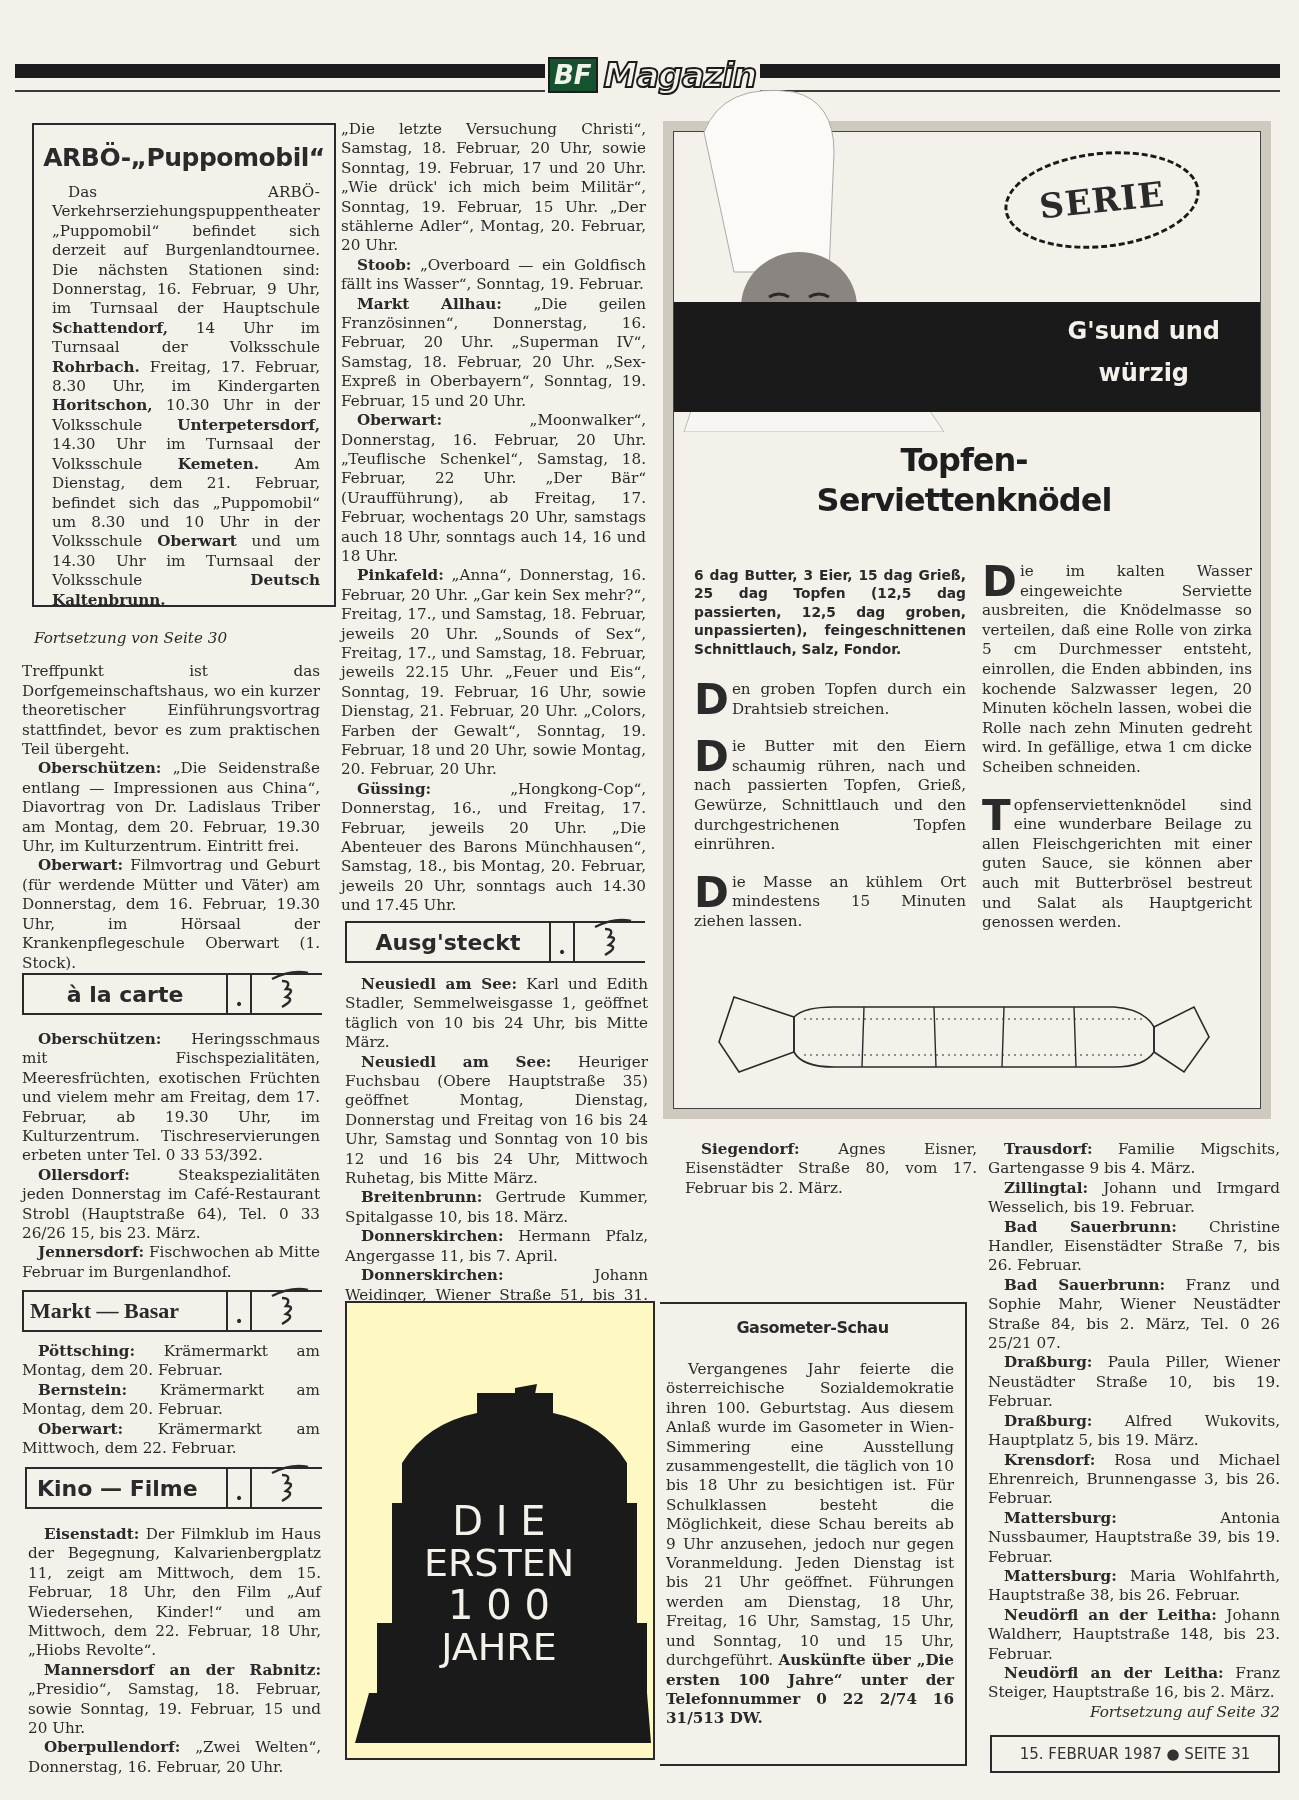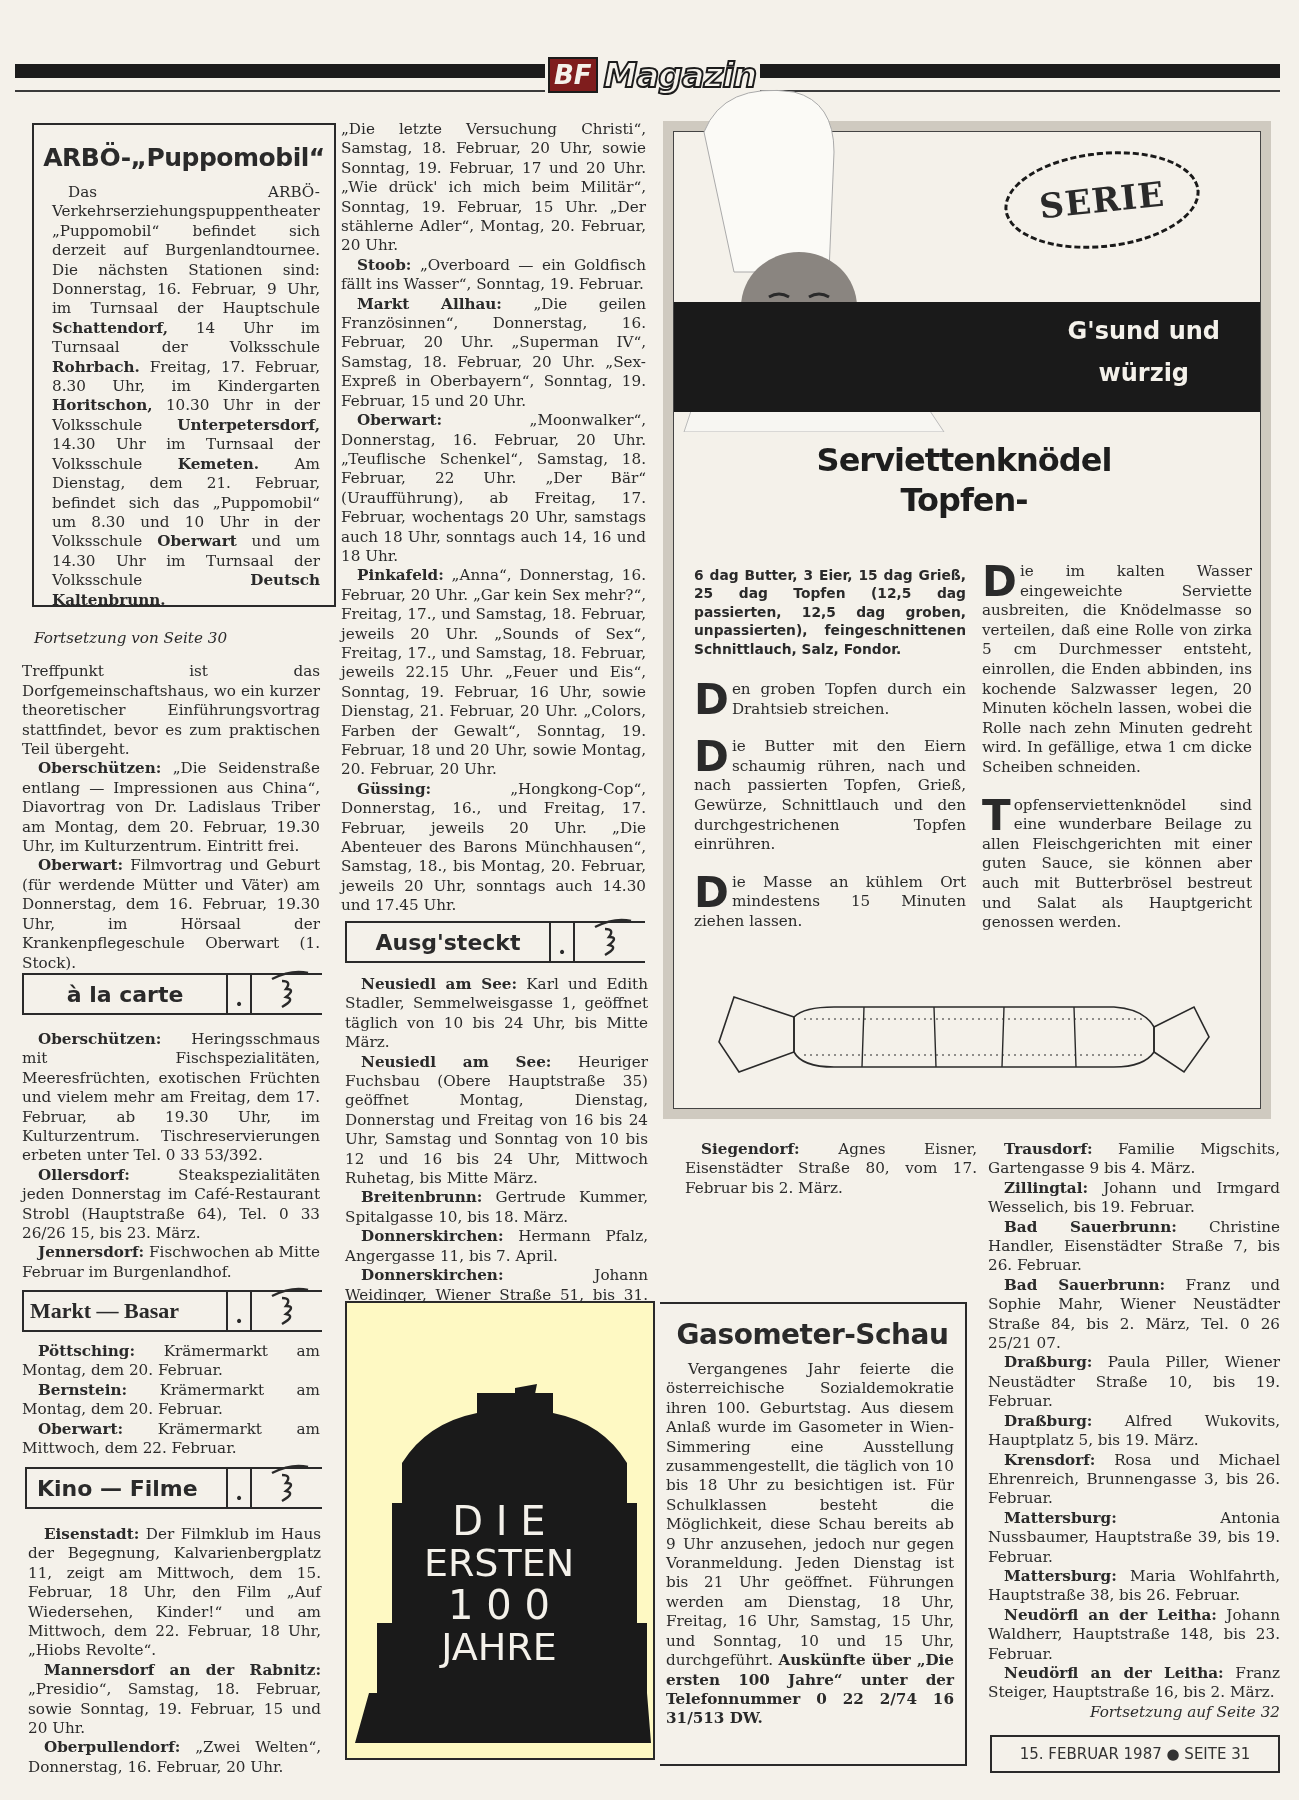--- a/index.html
+++ b/index.html
@@ -9,21 +9,21 @@
     font-family:"DejaVu Serif", serif;
   }
   .abs { position:absolute; }
   
   .mast-bar { background:#1c1c1c; height:14px; }
   .mast-thin { background:#3a3a3a; height:2px; }
   .mast-logo {
     position:absolute; left:548px; top:52px; height:46px; display:flex; align-items:center; gap:6px;
     font-family:"DejaVu Sans", sans-serif; font-weight:bold; font-style:italic;
   }
-  .mast-bf { background:#7f1d1d; color:#f4f1ea; font-size:26px; padding:0 4px; border:2px solid #1c1c1c; line-height:32px; }
+  .mast-bf { background:#14532d; color:#f4f1ea; font-size:26px; padding:0 4px; border:2px solid #1c1c1c; line-height:32px; }
   .mast-mag { font-size:34px; color:#f4f1ea; -webkit-text-stroke:2px #1c1c1c; letter-spacing:-1px; }
 
   .col { position:absolute; font-size:15.2px; line-height:19.4px; text-align:justify; hyphens:manual; }
   .col p { margin:0; text-indent:16px; }
   .col p.noind { text-indent:0; }
   .b { font-weight:bold; }
   .it { font-style:italic; }
 
   .box { position:absolute; border:2px solid #2a2a2a; }
   .box-title { font-family:"DejaVu Sans", sans-serif; font-weight:bold; font-size:25px; text-align:center; letter-spacing:-0.5px; }
@@ -187,22 +187,22 @@
     <div class="serie-stamp">
       <span>SERIE</span>
     </div>
     <div class="serie-band">
       <div class="serie-band-title">
         <div>G'sund und</div>
         <div>würzig</div>
       </div>
     </div>
     <div class="recipe-title">
+      <div>Topfen-</div>
       <div>Serviettenknödel</div>
-      <div>Topfen-</div>
     </div>
     <div class="ingredients">6 dag Butter, 3 Eier, 15 dag Grieß, 25 dag Topfen (12,5 dag passierten, 12,5 dag groben, unpassierten), feingeschnittenen Schnittlauch, Salz, Fondor.</div>
     <div id="steps-left" class="recipe-col" style="left:20px; top:548px; width:272px;">
         <p><span class="dropcap">D</span><span>en groben Topfen durch ein Drahtsieb streichen.</span></p>
         <p><span class="dropcap">D</span><span>ie Butter mit den Eiern schaumig rühren, nach und nach passierten Topfen, Grieß, Gewürze, Schnittlauch und den durchgestrichenen Topfen einrühren.</span></p>
         <p><span class="dropcap">D</span><span>ie Masse an kühlem Ort mindestens 15 Minuten ziehen lassen.</span></p>
       </div>
     <div id="steps-right" class="recipe-col" style="left:308px; top:430px; width:270px;">
         <p><span class="dropcap">D</span><span>ie im kalten Wasser eingeweichte Serviette ausbreiten, die Knödelmasse so verteilen, daß eine Rolle von zirka 5 cm Durchmesser entsteht, einrollen, die Enden abbinden, ins kochende Salzwasser legen, 20 Minuten köcheln lassen, wobei die Rolle nach zehn Minuten gedreht wird. In gefällige, etwa 1 cm dicke Scheiben schneiden.</span></p>
         <p><span class="dropcap">T</span><span>opfenserviettenknödel sind eine wunderbare Beilage zu allen Fleischgerichten mit einer guten Sauce, sie können aber auch mit Butterbrösel bestreut und Salat als Hauptgericht genossen werden.</span></p>
@@ -216,21 +216,21 @@
   </div>
 </div>
 
 <div class="col" style="left:685px; top:1140px; width:292px;">
   <div id="ausgcont-entries">
       <p><span class="b">Siegendorf:</span><span> Agnes Eisner, Eisenstädter Straße 80, vom 17. Februar bis 2. März.</span></p>
     </div>
 </div>
 
 <div class="box" style="left:660px; top:1302px; width:305px; height:460px; border-left:none;">
-  <div class="box-title" style="margin-top:14px; font-size:28px;">Gasometer-Schau</div>
+  <div class="box-title" style="margin-top:14px; font-size:16px;">Gasometer-Schau</div>
   <div class="col" style="left:6px; top:56px; width:288px;">
     <p style="text-indent:22px;"><span>Vergangenes Jahr feierte die österreichische Sozialdemokratie ihren 100. Geburtstag. Aus diesem Anlaß wurde im Gasometer in Wien-Simmering eine Ausstellung zusammengestellt, die täglich von 10 bis 18 Uhr zu besichtigen ist. Für Schulklassen besteht die Möglichkeit, diese Schau bereits ab 9 Uhr anzusehen, jedoch nur gegen Voranmeldung. Jeden Dienstag ist bis 21 Uhr geöffnet. Führungen werden am Dienstag, 18 Uhr, Freitag, 16 Uhr, Samstag, 15 Uhr, und Sonntag, 10 und 15 Uhr, durchgeführt. </span><span class="b">Auskünfte über „Die ersten 100 Jahre“ unter der Telefonnummer 0 22 2/74 16 31/513 DW.</span></p>
   </div>
 </div>
 
 <div class="col" style="left:988px; top:1140px; width:292px;">
   <div id="ausgright-entries">
       <p><span class="b">Trausdorf:</span><span> Familie Migschits, Gartengasse 9 bis 4. März.</span></p>
       <p><span class="b">Zillingtal:</span><span> Johann und Irmgard Wesselich, bis 19. Februar.</span></p>
       <p><span class="b">Bad Sauerbrunn:</span><span> Christine Handler, Eisenstädter Straße 7, bis 26. Februar.</span></p>

